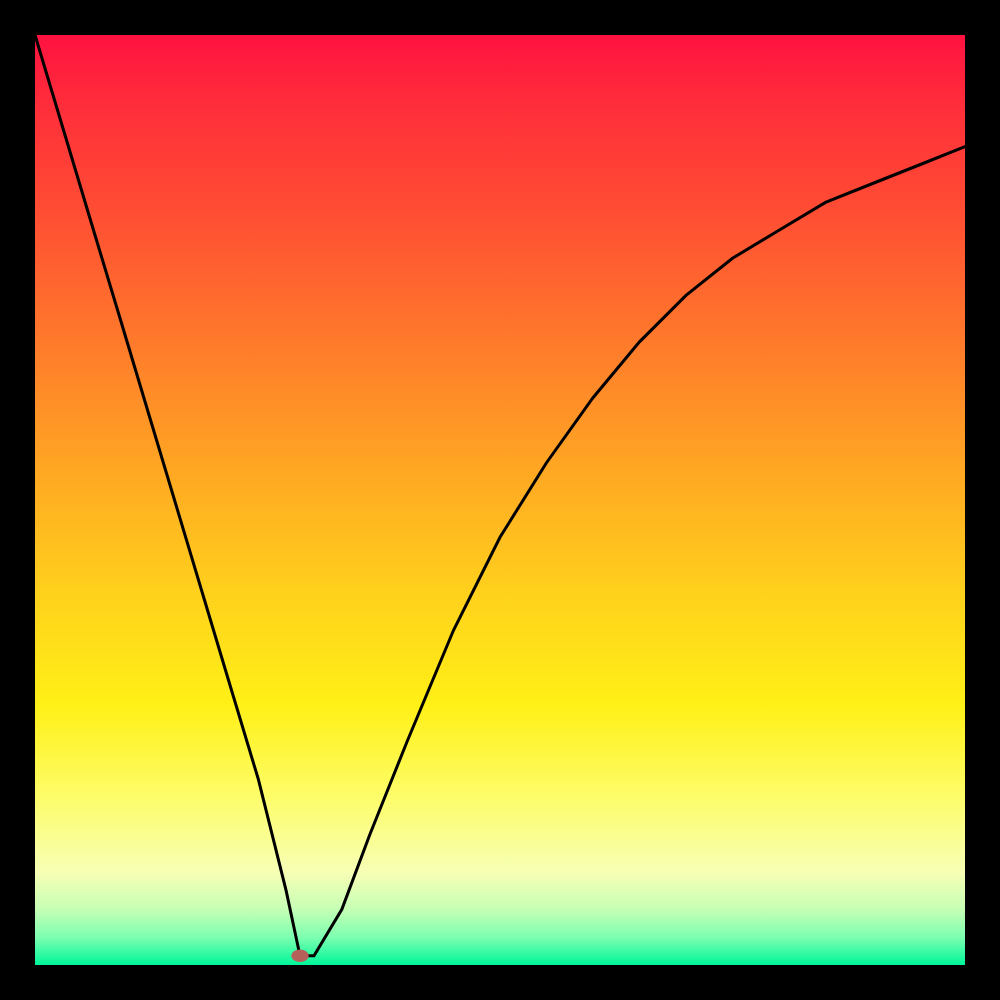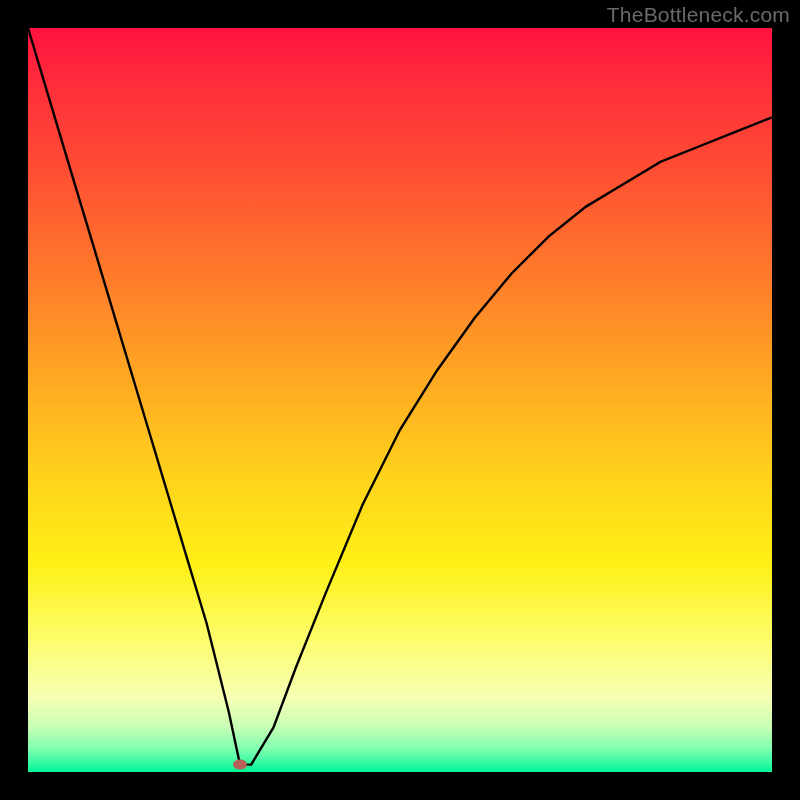--- a/index.html
+++ b/index.html
@@ -65,20 +65,19 @@
     stroke-linecap: round;
   }
   .dot {
     fill: #b56059;
   }
 </style>
 </head>
 <body>
 
 <div class="frame">
-  <div class="watermark">TheBottleneck.com</div>
   <div class="plot">
     <svg class="curve" viewBox="0 0 744 744">
       <path id="curve-path" d="M0.0 0.0 L22.3 74.4 L44.6 148.8 L67.0 223.2 L89.3 297.6 L111.6 372.0 L133.9 446.4 L156.2 520.8 L178.6 595.2 L200.9 684.5 L212.0 736.6 L223.2 736.6 L245.5 699.4 L267.8 639.8 L297.6 565.4 L334.8 476.2 L372.0 401.8 L409.2 342.2 L446.4 290.2 L483.6 245.5 L520.8 208.3 L558.0 178.6 L595.2 156.2 L632.4 133.9 L669.6 119.0 L706.8 104.2 L744.0 89.3"></path>
       <ellipse id="marker-dot" class="dot" rx="7" ry="5" cx="212.0" cy="736.6" fill="#b56059"></ellipse>
     </svg>
   </div>
 </div>
 
 </body></html>

